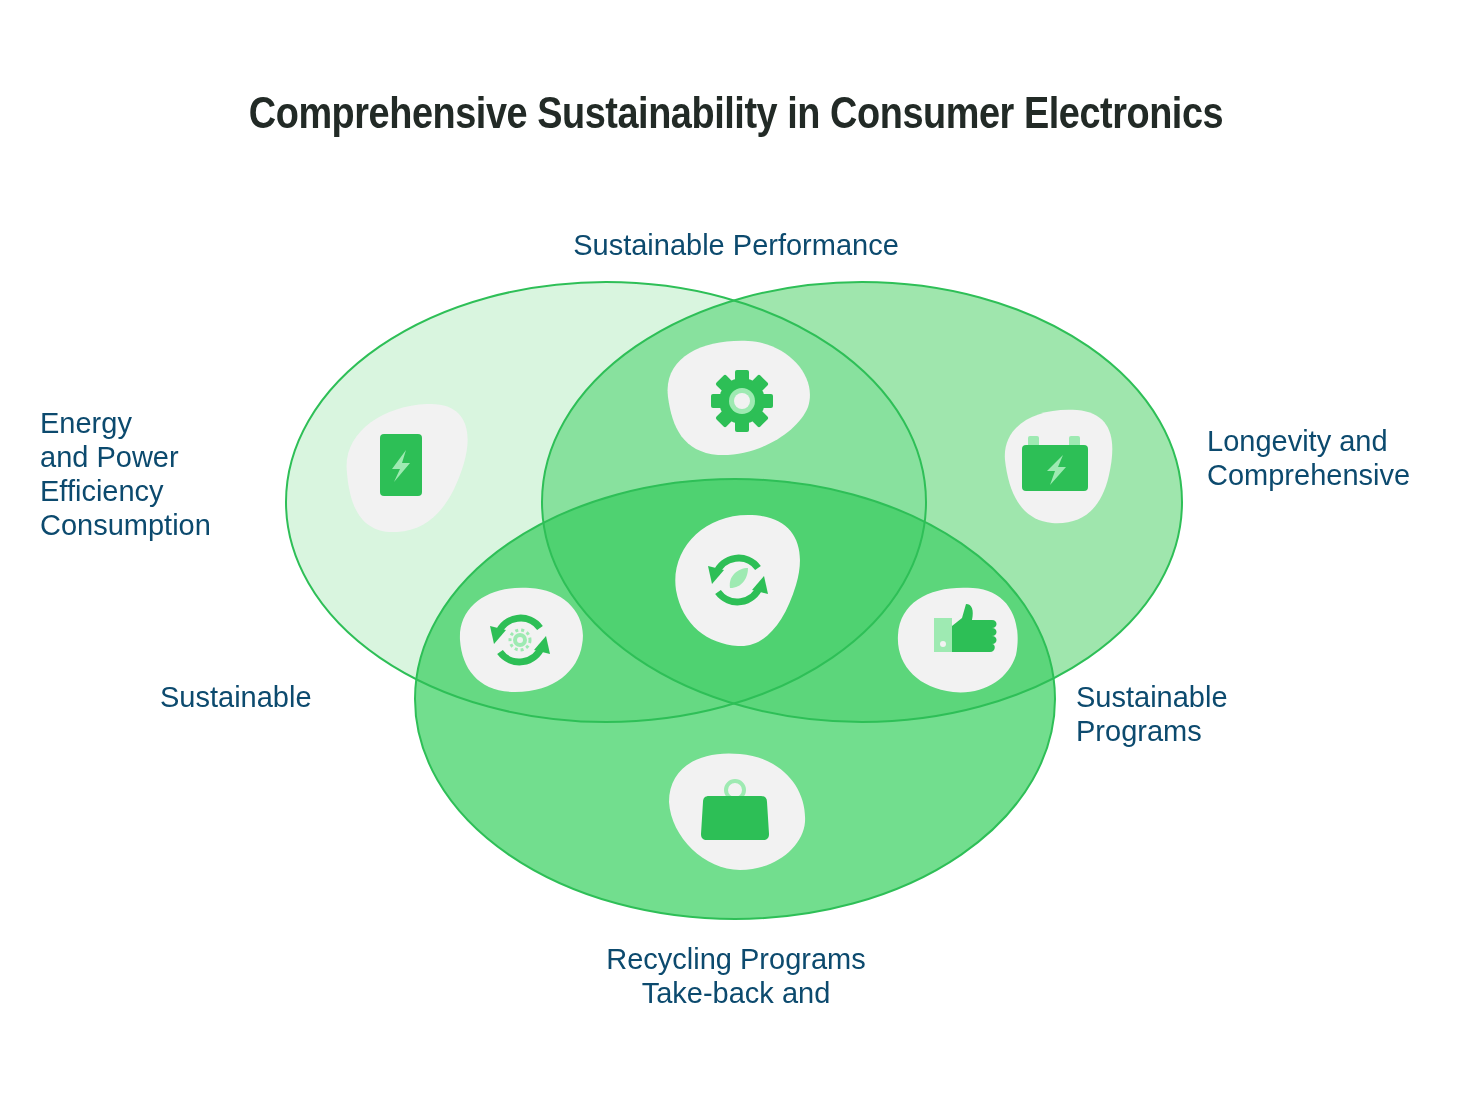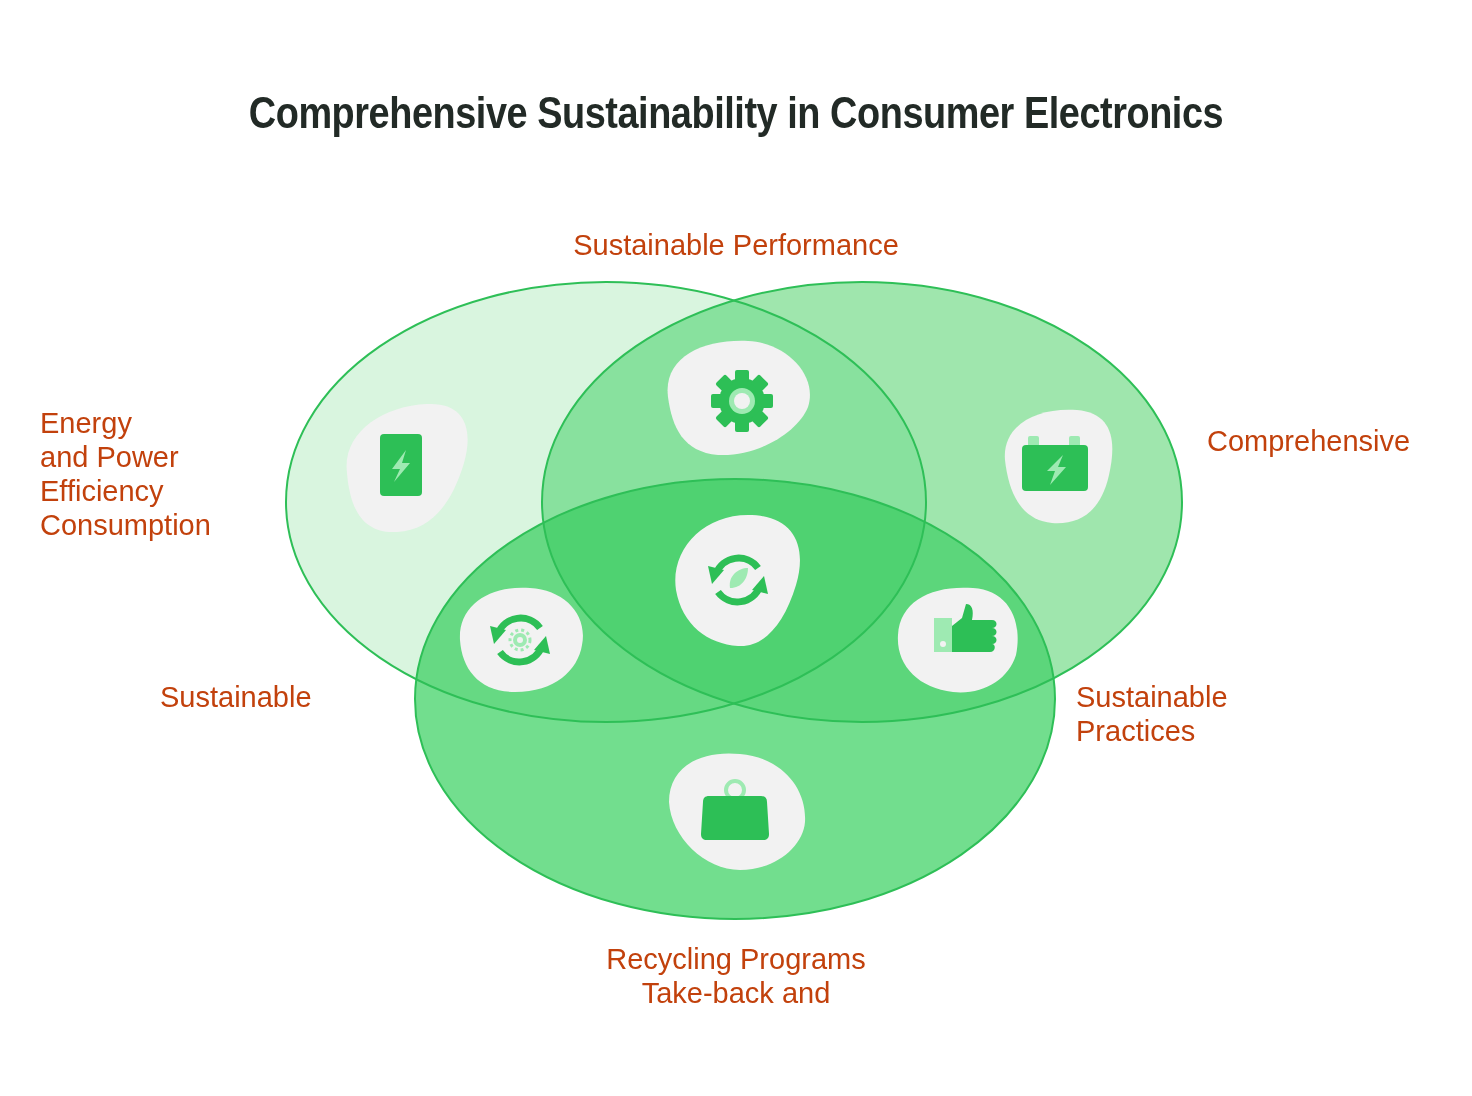--- a/index.html
+++ b/index.html
@@ -1,19 +1,19 @@
 <!DOCTYPE html>
 <html><head>
 <meta charset="utf-8">
 <style>
   html, body { margin: 0; padding: 0; background: #ffffff; }
   body { width: 1472px; height: 1096px; position: relative; overflow: hidden; font-family: "Liberation Sans", "DejaVu Sans", sans-serif; color: #111; }
   .title { position: absolute; left: 0; top: 88px; width: 1472px; text-align: center; font-family: "Liberation Sans", sans-serif; font-weight: 700; font-size: 44px; color: #222a26; letter-spacing: -0.5px; transform: scaleX(0.86); transform-origin: center; }
   svg.venn { position: absolute; left: 0; top: 0; }
-  .label { position: absolute; font-size: 29px; line-height: 34px; color: #c2410c; font-family: "Liberation Sans", sans-serif; }
+  .label { position: absolute; font-size: 29px; line-height: 34px; color: #0c4a6e; font-family: "Liberation Sans", sans-serif; }
   .label span { display: block; white-space: nowrap; }
   .right { }
   .left { text-align: left; }
   .center { text-align: center; }
 </style>
 </head>
 <body>
 
 <div class="title">Comprehensive Sustainability in Consumer Electronics</div>
 
@@ -133,28 +133,29 @@
 </div>
 
 <div class="label right" style="left:40px; top:406px; width:224px;">
   <span>Energy</span>
   <span>and Power</span>
   <span>Efficiency</span>
   <span>Consumption</span>
 </div>
 
 <div class="label left" style="left:1207px; top:424px; width:240px;">
+  <span>Longevity and</span>
   <span>Comprehensive</span>
 </div>
 
 <div class="label right" style="left:160px; top:680px; width:234px;">
   <span>Sustainable</span>
 </div>
 
 <div class="label left" style="left:1076px; top:680px; width:240px;">
   <span>Sustainable</span>
-  <span>Practices</span>
+  <span>Programs</span>
 </div>
 
 <div class="label center" style="left:536px; top:942px; width:400px;">
   <span>Recycling Programs</span>
   <span>Take-back and</span>
 </div>
 
 </body></html>

